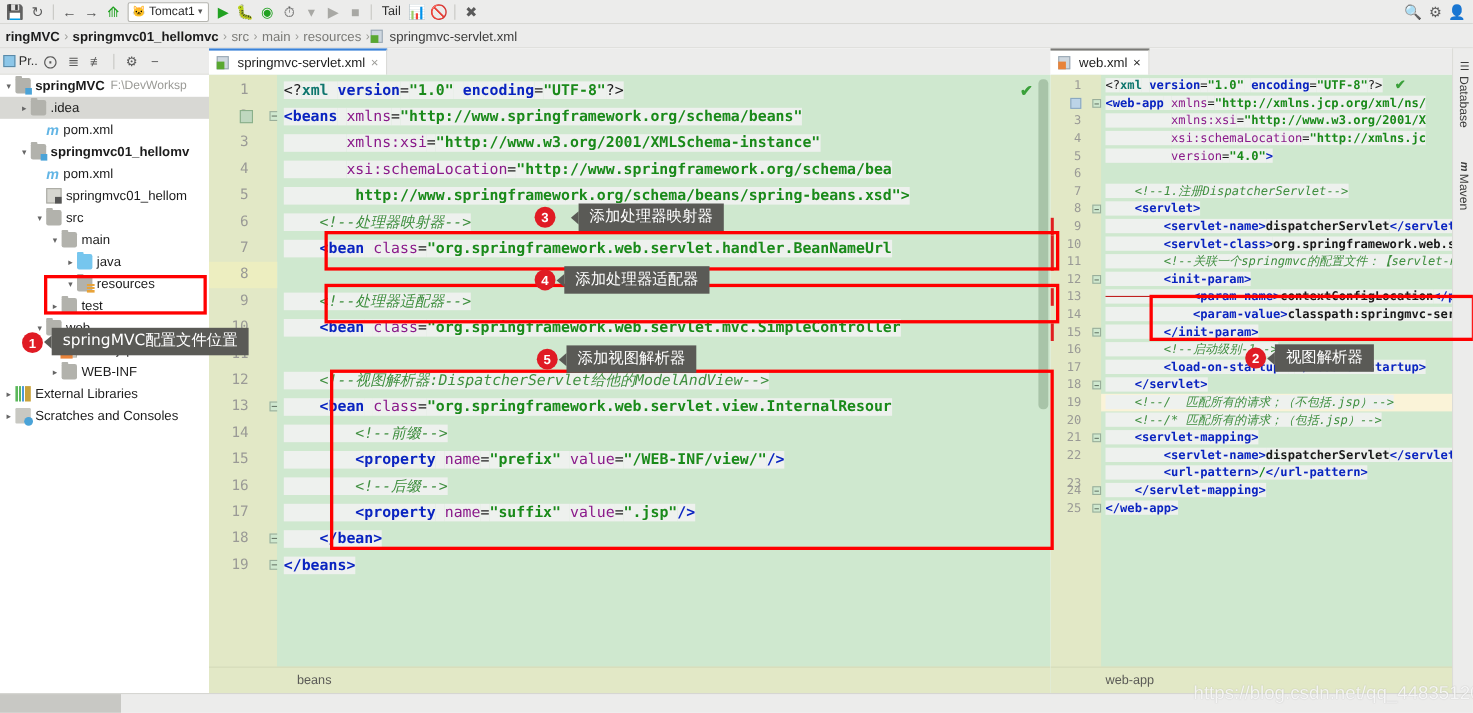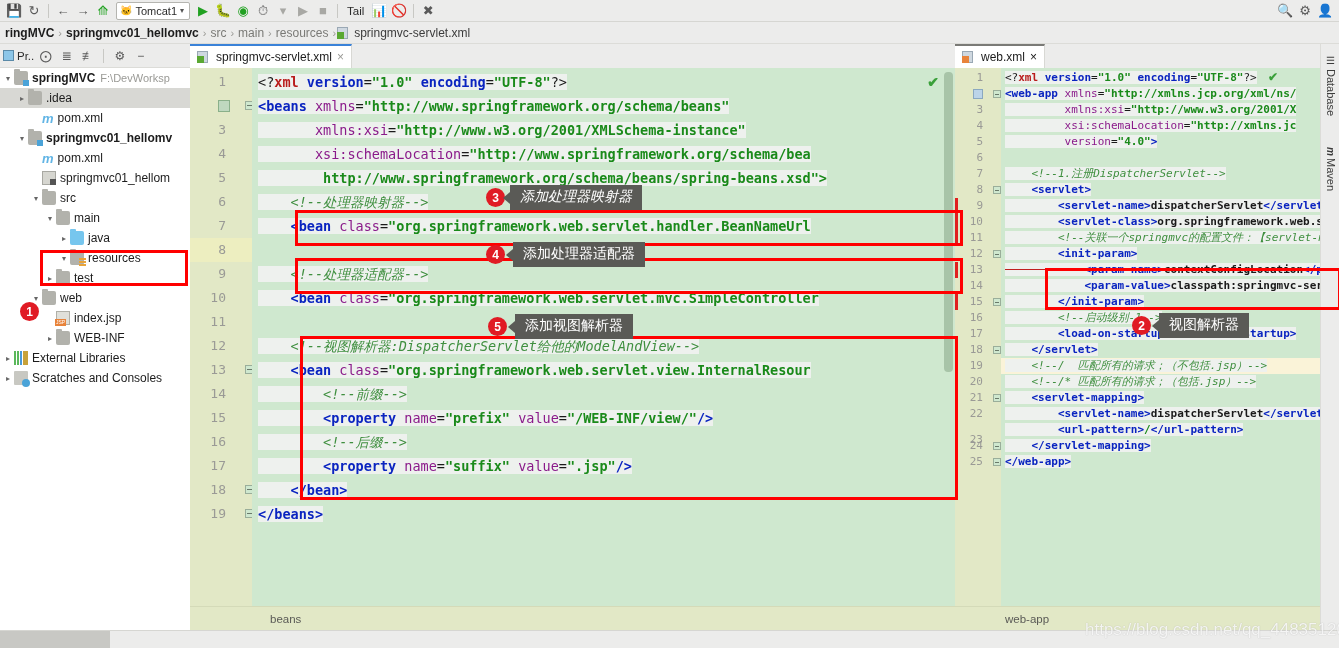--- a/index.html
+++ b/index.html
@@ -134,21 +134,21 @@
   .cl-row { position: absolute; left: 0; height: 24px; line-height: 24px; padding-left: 6px; }
   .cl-hl { position: absolute; left: 62px; right: 0; height: 24px; }
   .seg { background: #eef1ee; }
 
   .tk-tag   { color: #0a24c0; font-weight: bold; }
   .tk-attr  { color: #8a1a8a; }
   .tk-val   { color: #1a8a1a; font-weight: bold; }
   .tk-punct { color: #1a1a1a; }
   .tk-cmt   { color: #3f8f3f; font-style: italic; }
   .tk-txt   { color: #1a1a1a; font-weight: bold; }
-  .tk-pi    { color: #b91c1c; font-weight: bold; }
+  .tk-pi    { color: #0f766e; font-weight: bold; }
 
   .checkmark { position: absolute; right: 16px; top: 6px; color: #3aa03a; font-size: 14px; font-weight: bold; }
 
   .scrollv { position: absolute; right: 2px; top: 2px; width: 9px; background: #a8c4a8; border-radius: 4px; }
   .scrollh { position: absolute; left: 80px; bottom: 14px; height: 9px; background: #a8c4a8; border-radius: 4px; }
 
   .bcbar {
     position: absolute; left: 0; bottom: 0; height: 24px; width: 100%;
     background: #e2e8c6; display: flex; align-items: center; padding-left: 80px;
     font-size: 11.5px; color: #5a5a56; border-top: 1px solid #d4dab8;
@@ -496,26 +496,27 @@
     <div class="sb-left"></div>
   </div>
 
   <div class="redbox" style="left:40px;  top:250px; width:148px; height:36px;"></div>
   <div class="redbox" style="left:295px; top:210px; width:668px; height:36px;"></div>
   <div class="redbox" style="left:295px; top:258px; width:668px; height:36px;"></div>
   <div class="redbox" style="left:300px; top:336px; width:658px; height:164px;"></div>
   <div class="redbox" style="left:1045px;top:268px; width:296px; height:42px;"></div>
 
   <div class="badge" style="left:20px;  top:302px;">1</div>
+  <div class="callout" style="left:47px; top:298px;">springMVC配置文件位置</div>
 
   <div class="badge" style="left:1132px;top:316px;">2</div>
   <div class="callout" style="left:1159px;top:313px;">视图解析器</div>
 
   <div class="badge" style="left:486px; top:188px;">3</div>
-  <div class="callout" style="left:510px; top:185px;font-style:italic;">添加处理器映射器</div>
+  <div class="callout" style="left:526px; top:185px;">添加处理器映射器</div>
 
   <div class="badge" style="left:486px; top:245px;">4</div>
   <div class="callout" style="left:513px; top:242px;">添加处理器适配器</div>
 
   <div class="badge" style="left:488px; top:317px;">5</div>
   <div class="callout" style="left:515px; top:314px;">添加视图解析器</div>
 
   <div class="watermark" style="left:1085px;top:620px;">https://blog.csdn.net/qq_44835120</div>
 </div>
 

